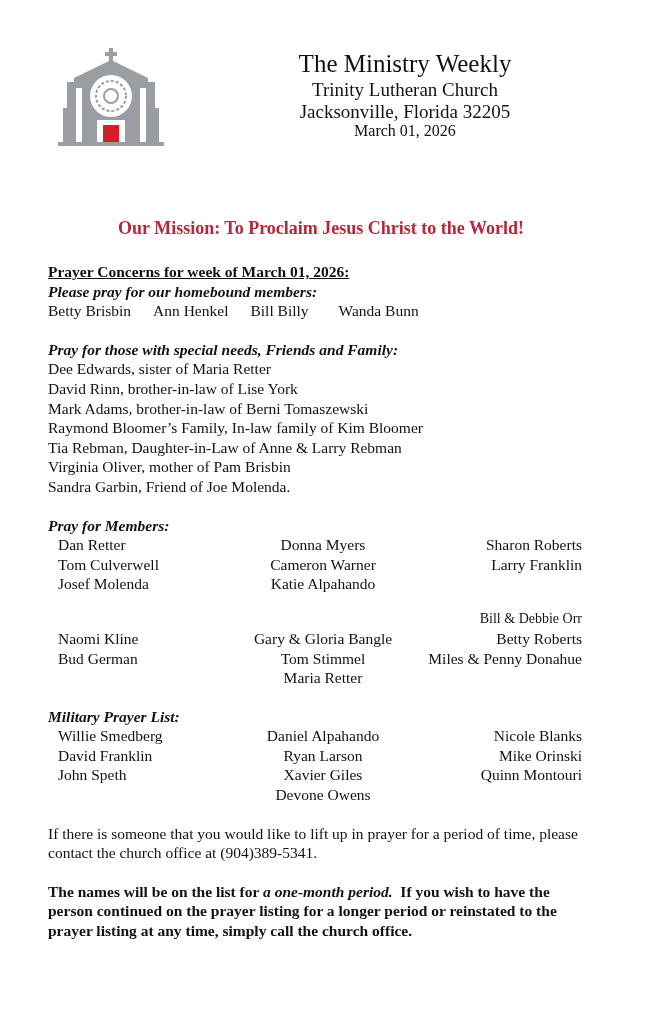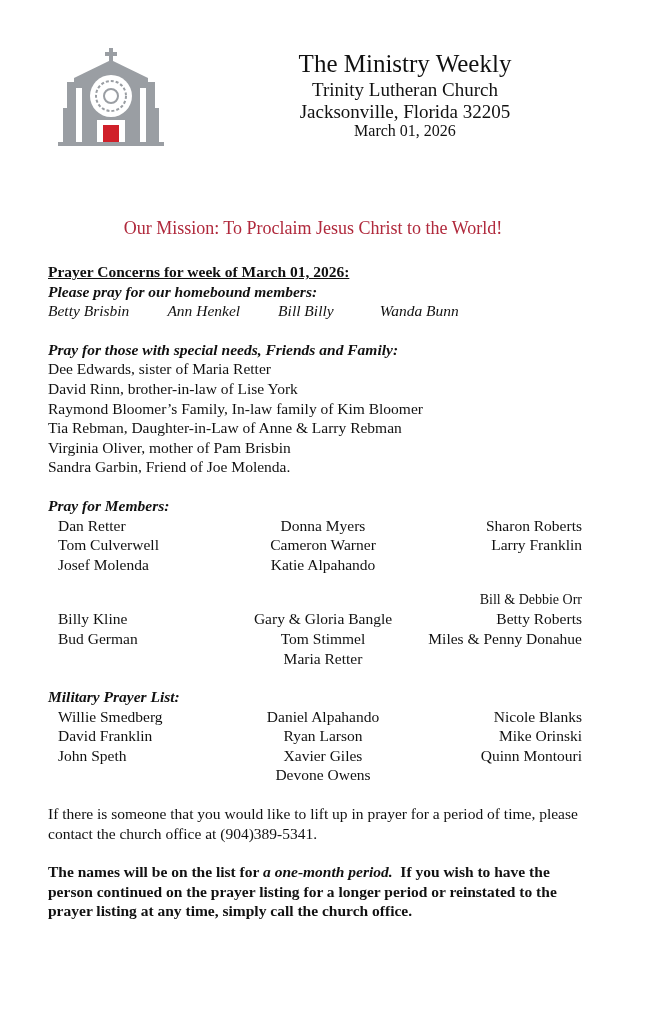--- a/index.html
+++ b/index.html
@@ -10,27 +10,27 @@
     }
     .logo { position: absolute; left: 48px; top: 48px; width: 130px; height: 100px; }
     .masthead {
       position: absolute; left: 250px; top: 50px; width: 310px;
       text-align: center; font-weight: normal; line-height: 1.15;
     }
     .masthead .title { font-size: 25px; }
     .masthead .sub { font-size: 19px; }
     .masthead .date { font-size: 16px; margin-top: 0; }
     .mission {
-      position: absolute; left: 8px; top: 218px; width: 610px; text-align: center;
-      font-size: 18px; font-weight: normal; color: #b0293c;
+      position: absolute; left: 16px; top: 218px; width: 610px; text-align: center;
+      font-size: 18px; font-weight: bold; color: #b0293c;
     }
     .content { position: absolute; left: 48px; top: 262px; width: 540px; font-size: 15.5px; line-height: 19.6px; }
     .hdr-underline { font-weight: bold; text-decoration: underline; }
     .hdr-bi { font-weight: bold; font-style: italic; }
-    .homebound { display: flex; gap: 16px; font-style: italic; }
+    .homebound { display: flex; gap: 0; }
     .homebound span { margin-right: 22px; }
     .homebound span:nth-child(3) { margin-right: 30px; }
     .gap { height: 19px; }
     .three-col { display: grid; grid-template-columns: 190px 170px 180px; }
     .three-col .c1 { padding-left: 10px; }
     .three-col .c2 { text-align: center; }
     .three-col .c3 { text-align: right; padding-right: 6px; }
     .three-col .small { font-size: 14px; margin-top: 35px; }
     .note { margin-top: 0; }
     .bold-note { font-weight: bold; }
@@ -76,39 +76,40 @@
     <span>Ann Henkel</span>
     <span>Bill Billy</span>
     <span>Wanda Bunn</span>
   </div>
 
   <div class="gap"></div>
   <div class="hdr-bi">Pray for those with special needs, Friends and Family:</div>
   <div>
     <div>Dee Edwards, sister of Maria Retter</div>
     <div>David Rinn, brother-in-law of Lise York</div>
+    <div>Mark Adams, brother-in-law of Berni Tomaszewski</div>
     <div>Raymond Bloomer’s Family, In-law family of Kim Bloomer</div>
     <div>Tia Rebman, Daughter-in-Law of Anne &amp; Larry Rebman</div>
     <div>Virginia Oliver, mother of Pam Brisbin</div>
     <div>Sandra Garbin, Friend of Joe Molenda.</div>
   </div>
 
   <div class="gap"></div>
   <div class="hdr-bi">Pray for Members:</div>
   <div class="three-col">
     <div class="c1">Dan Retter</div>
     <div class="c2">Donna Myers</div>
     <div class="c3">Sharon Roberts</div>
     <div class="c1">Tom Culverwell</div>
     <div class="c2">Cameron Warner</div>
     <div class="c3">Larry Franklin</div>
     <div class="c1">Josef Molenda</div>
     <div class="c2">Katie Alpahando</div>
     <div class="c3 small">Bill &amp; Debbie Orr</div>
-    <div class="c1">Billy Kline</div>
+    <div class="c1">Naomi Kline</div>
     <div class="c2">Gary &amp; Gloria Bangle</div>
     <div class="c3">Betty Roberts</div>
     <div class="c1">Bud German</div>
     <div class="c2">Tom Stimmel</div>
     <div class="c3">Miles &amp; Penny Donahue</div>
     <div class="c1"></div>
     <div class="c2">Maria Retter</div>
     <div class="c3"></div>
   </div>
 

